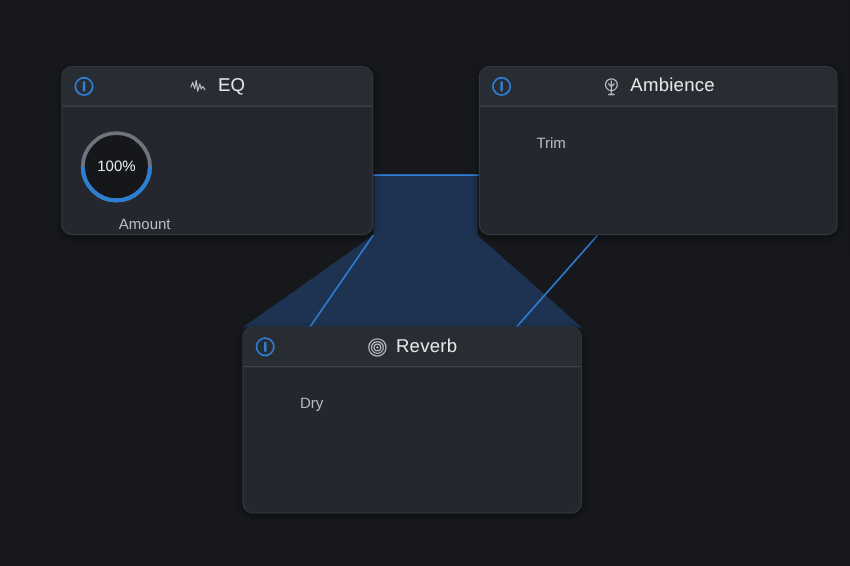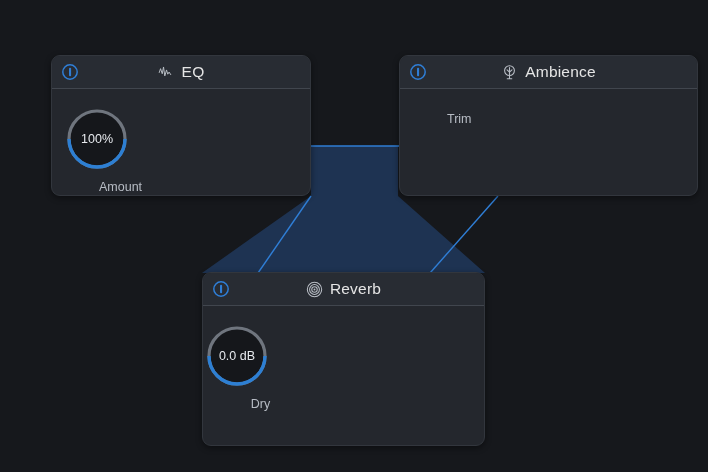--- a/index.html
+++ b/index.html
@@ -157,46 +157,38 @@
       </span>
       <span class="node-title">Ambience</span>
     </div>
     <div class="node-body">
       <div class="knob-wrap">
         <div class="knob-label">Trim</div>
       </div>
     </div>
   </div>
 
-  <div class="node" style="left:202px; top:272px; width:283px; height:174px;">
+  <div class="node" style="left:202px; top:272px; width:283px; height:156px;">
     <div class="node-header">
       <span class="power-btn">
         <svg viewBox="0 0 18 18" width="18" height="18">
           <circle cx="9" cy="9" r="7.2" fill="none" stroke="#2f7ed6" stroke-width="1.5"></circle>
           <rect x="8" y="4.8" width="2.1" height="8.4" rx="1" fill="#2f7ed6"></rect>
         </svg>
       </span>
       <span class="header-icon">
         <svg viewBox="0 0 18 18" width="17" height="17">
           <circle cx="9" cy="9" r="7.6" fill="none" stroke="#b9bec6" stroke-width="1.1"></circle>
           <circle cx="9" cy="9" r="5.2" fill="none" stroke="#b9bec6" stroke-width="1.1"></circle>
           <circle cx="9" cy="9" r="2.9" fill="none" stroke="#b9bec6" stroke-width="1.1"></circle>
           <circle cx="9" cy="9" r="1" fill="#b9bec6"></circle>
         </svg>
       </span>
       <span class="node-title">Reverb</span>
     </div>
     <div class="node-body">
       <div class="knob-wrap">
-        <div class="knob big">
-          <svg viewBox="0 0 68 68">
-            <circle cx="34" cy="34" r="28" fill="#15171b"></circle>
-            <circle cx="34" cy="34" r="28" fill="none" stroke="#6f757e" stroke-width="3.2"></circle>
-            <path d="M 6 34 A 28 28 0 0 0 62 34" fill="none" stroke="#2d7fd3" stroke-width="3.4" stroke-linecap="butt"></path>
-          </svg>
-          <div class="knob-value">0.0 dB</div>
-        </div>
         <div class="knob-label">Dry</div>
       </div>
     </div>
   </div>
 
 </div>
 
 </body></html>

